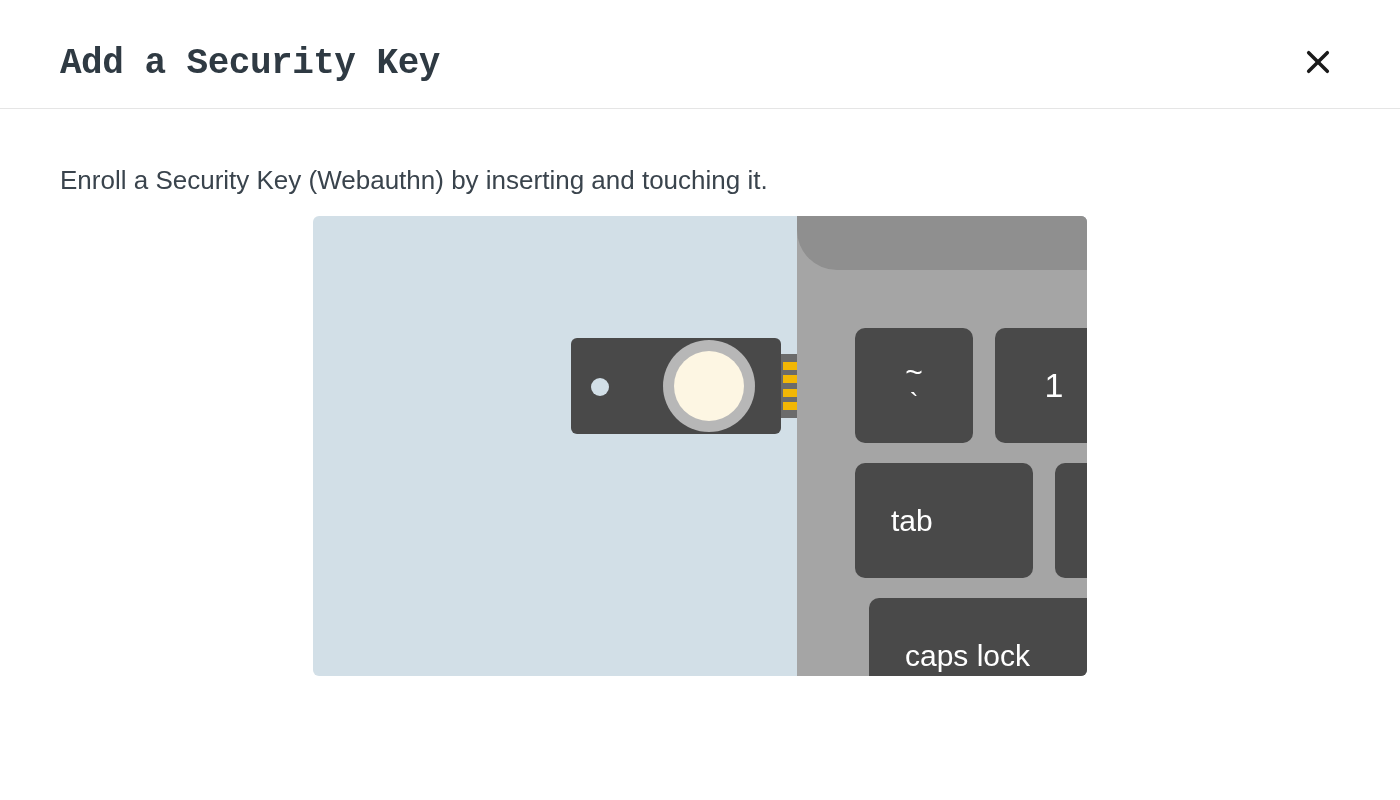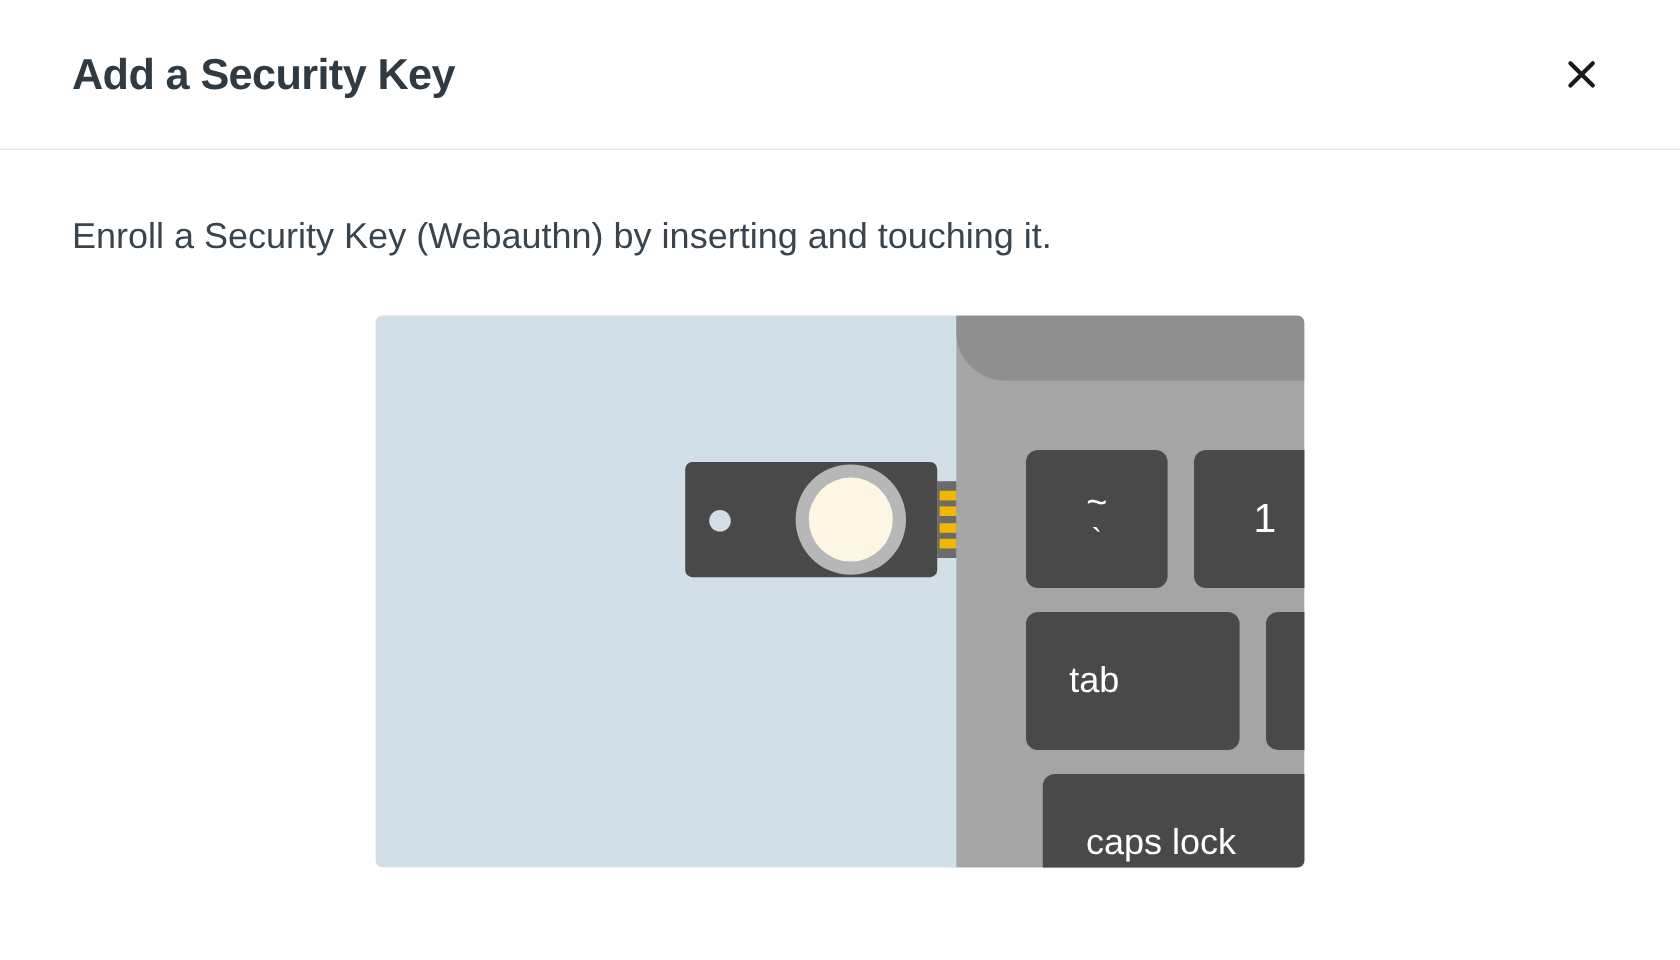--- a/index.html
+++ b/index.html
@@ -10,23 +10,24 @@
     body {
       font-family: -apple-system, BlinkMacSystemFont, "Segoe UI", Helvetica, Arial, sans-serif;
       background: #ffffff;
       width: 1400px;
       height: 800px;
       overflow: hidden;
     }
     .modal-header {
       display: flex;
       justify-content: space-between;
-      align-items: center;
-      padding: 40px 60px 40px 60px;
+      align-items: flex-end;
+      padding: 40px 60px 24px 60px;
       border-bottom: 1px solid #e5e5e5;
+      font-family: Liberation Mono, monospace;
     }
     .modal-title {
       font-size: 36px;
       font-weight: 700;
       color: #2f3a43;
       letter-spacing: -0.5px;
     }
     .close-btn {
       background: none;
       border: none;
@@ -37,24 +38,24 @@
       justify-content: center;
     }
     .close-btn svg {
       width: 28px;
       height: 28px;
     }
     .modal-body {
       padding: 56px 60px 0 60px;
     }
     .instruction-text {
-      font-size: 30px;
+      font-size: 26px;
       color: #3a444d;
       font-weight: 400;
-      margin-bottom: 48px;
+      margin-bottom: 20px;
     }
     .illustration-wrap {
       display: flex;
       justify-content: center;
     }
     .illustration {
       width: 774px;
       height: 460px;
       background: #d2dfe7;
       border-radius: 6px;

